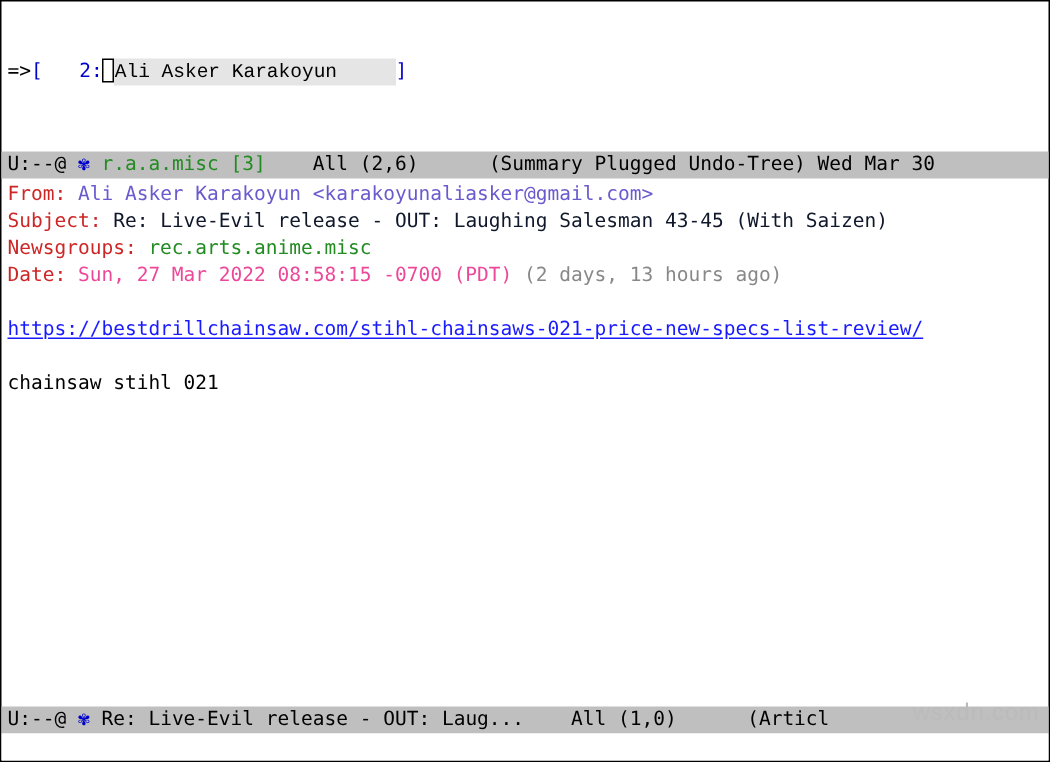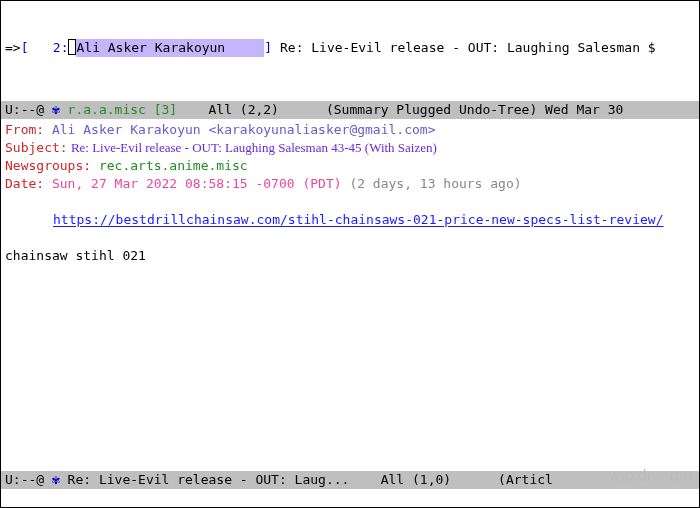--- a/index.html
+++ b/index.html
@@ -32,23 +32,24 @@
   .sum-open { color: #0000cd; }
   .sum-num { color: #0000cd; text-align: right; display: inline-block; width: 40px; }
   .cursor-box {
     display: inline-block;
     width: 8px; height: 16px;
     border: 1px solid #000;
     margin: 0;
     vertical-align: text-bottom;
   }
   .sum-author {
-    background: #c4b5fd;
+    background: #e5e5e5;
     color: #000;
     padding: 0;
+    font-family: Liberation Mono, monospace;
   }
   .sum-close { color: #0000cd; }
   .sum-subject { color: #000; }
 
   
   .modeline {
     background: #bfbfbf;
     color: #000;
     height: 18px;
     padding: 0 4px;
@@ -63,26 +64,26 @@
   
   .article-pane {
     flex: 1;
     padding: 2px 4px;
     white-space: nowrap;
     overflow: hidden;
     border-radius: 11px;
   }
   .hdr-label { color: #cd2626; font-weight: normal; }
   .hdr-name  { color: #6a5acd; }
-  .hdr-subj  { color: #6d28d9; font-family: Liberation Serif, serif; }
+  .hdr-subj  { color: #0f172a; }
   .hdr-news  { color: #228b22; text-align: right; }
   .hdr-date  { color: #ec4899; }
   .hdr-age   { color: #888; margin-top: 16px; }
   .blank { height: 18px; }
-  .link { color: #1a1aff; text-decoration: underline; text-underline-offset: 2px; margin-left: 48px; }
+  .link { color: #1a1aff; text-decoration: underline; text-underline-offset: 2px; }
   .body-text { color: #000; }
 
   
   .echo {
     height: 18px;
     padding: 0 4px;
     background: #fff;
   }
 
   .watermark {
@@ -101,29 +102,28 @@
 <div class="frame">
 
   <div class="summary-pane">
     <div class="summary-line">
       <span class="sum-lead">=&gt;</span>
       <span class="sum-open">[</span>
       <span class="sum-num">2:</span>
       <span class="cursor-box"></span>
       <span class="sum-author">Ali Asker Karakoyun     </span>
       <span class="sum-close">]</span>
-      <span class="sum-subject"> Re: Live-Evil release - OUT: Laughing Salesman $</span>
     </div>
   </div>
 
   <div class="modeline">
     <span>U:--@ </span>
     <span class="ml-gnus">✾</span>
     <span class="ml-group"> r.a.a.misc [3]</span>
-    <span>    All (2,2)     </span>
+    <span>    All (2,6)     </span>
     <span> (Summary Plugged Undo-Tree)</span>
     <span> Wed Mar 30</span>
   </div>
 
   <div class="article-pane">
     <div>
       <span class="hdr-label">From:</span><span class="hdr-name"> Ali Asker Karakoyun &lt;karakoyunaliasker@gmail.com&gt;</span>
     </div>
     <div>
       <span class="hdr-label">Subject:</span><span class="hdr-subj"> Re: Live-Evil release - OUT: Laughing Salesman 43-45 (With Saizen)</span>

